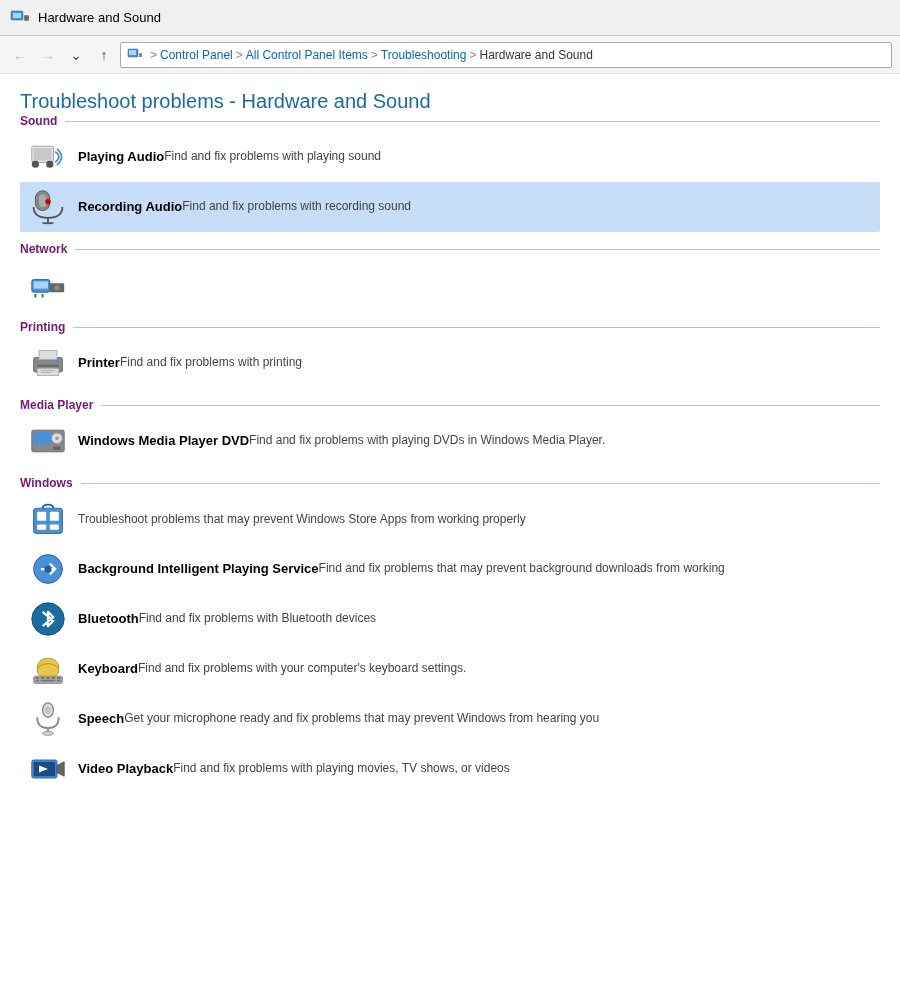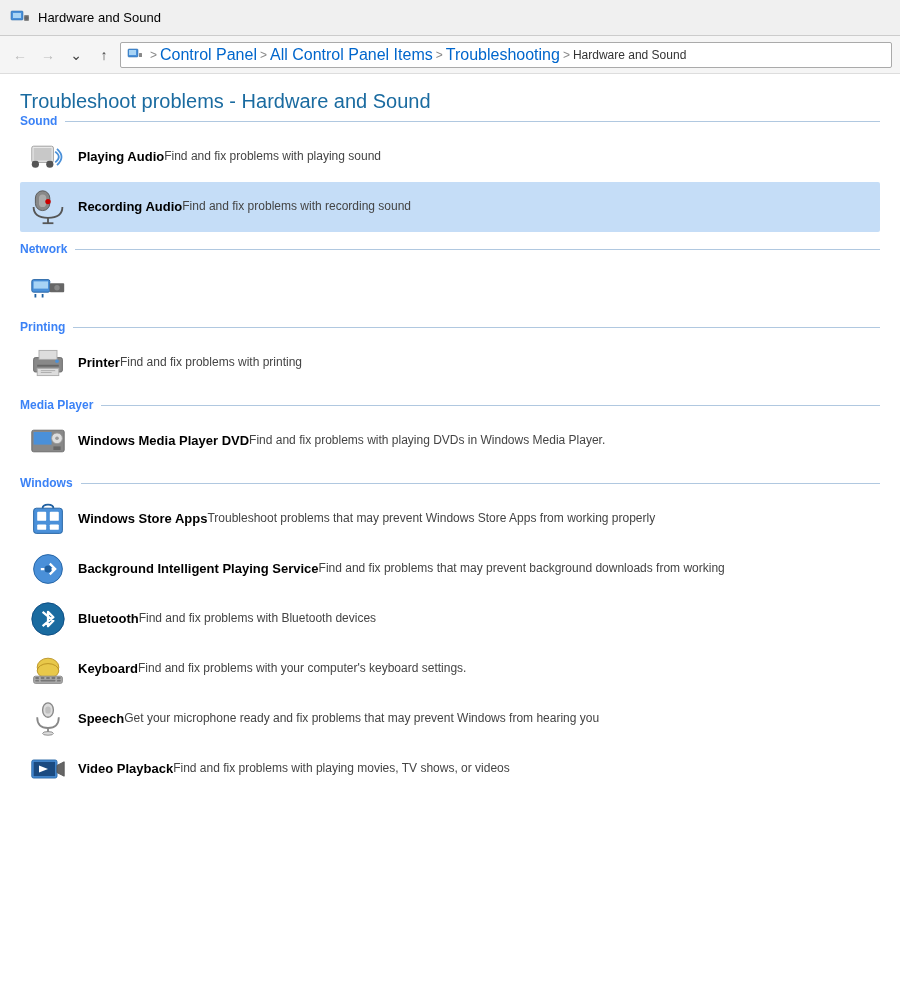--- a/index.html
+++ b/index.html
@@ -75,21 +75,21 @@
       margin-right: 4px;
       flex-shrink: 0;
     }
     .breadcrumb-sep {
       margin: 0 3px;
       color: #888;
     }
     .breadcrumb-link {
       color: #0066cc;
       cursor: pointer;
-      font-size: 16px;
+      font-size: 12px;
     }
     .breadcrumb-current {
       color: #333;
       font-size: 12px;
     }
 
     
     .main-content {
       padding: 16px 20px;
       background: #fff;
@@ -106,21 +106,21 @@
     .section {
       margin-bottom: 10px;
     }
     .section-header {
       display: flex;
       align-items: center;
       margin-bottom: 4px;
     }
     .section-label {
       font-size: 12px;
-      color: #3b82f6;
+      color: #701a75;
       font-weight: 600;
       white-space: nowrap;
       padding-right: 8px;
     }
     .section-line {
       flex: 1;
       height: 1px;
       background: #b0c8e0;
     }
 
@@ -335,21 +335,20 @@
               <svg viewBox="0 0 40 40" width="40" height="40">
       <rect x="4" y="8" width="32" height="28" rx="3" fill="#4a90d9" stroke="#2060a0" stroke-width="1"></rect>
       <rect x="8" y="12" width="10" height="10" rx="1" fill="#fff"></rect>
       <rect x="22" y="12" width="10" height="10" rx="1" fill="#fff"></rect>
       <rect x="8" y="26" width="10" height="6" rx="1" fill="#fff"></rect>
       <rect x="22" y="26" width="10" height="6" rx="1" fill="#fff"></rect>
       <path d="M14 8 Q14 4 20 4 Q26 4 26 8" stroke="#2060a0" stroke-width="2" fill="none"></path>
     </svg>
             </div>
             <div class="item-text-block">
-              <span class="item-title">Windows Store Apps</span>
               <span class="item-desc">Troubleshoot problems that may prevent Windows Store Apps from working properly</span>
             </div>
           </div>
           <div class="item-row">
             <div class="item-icon icon-container">
               <svg viewBox="0 0 40 40" width="40" height="40">
       <circle cx="20" cy="20" r="16" fill="#4a90d9" stroke="#2060a0" stroke-width="1"></circle>
       <path d="M12 20 L28 20 M22 14 L28 20 L22 26" stroke="#fff" stroke-width="2.5" fill="none"></path>
       <circle cx="20" cy="20" r="4" fill="#2060a0"></circle>
     </svg>

